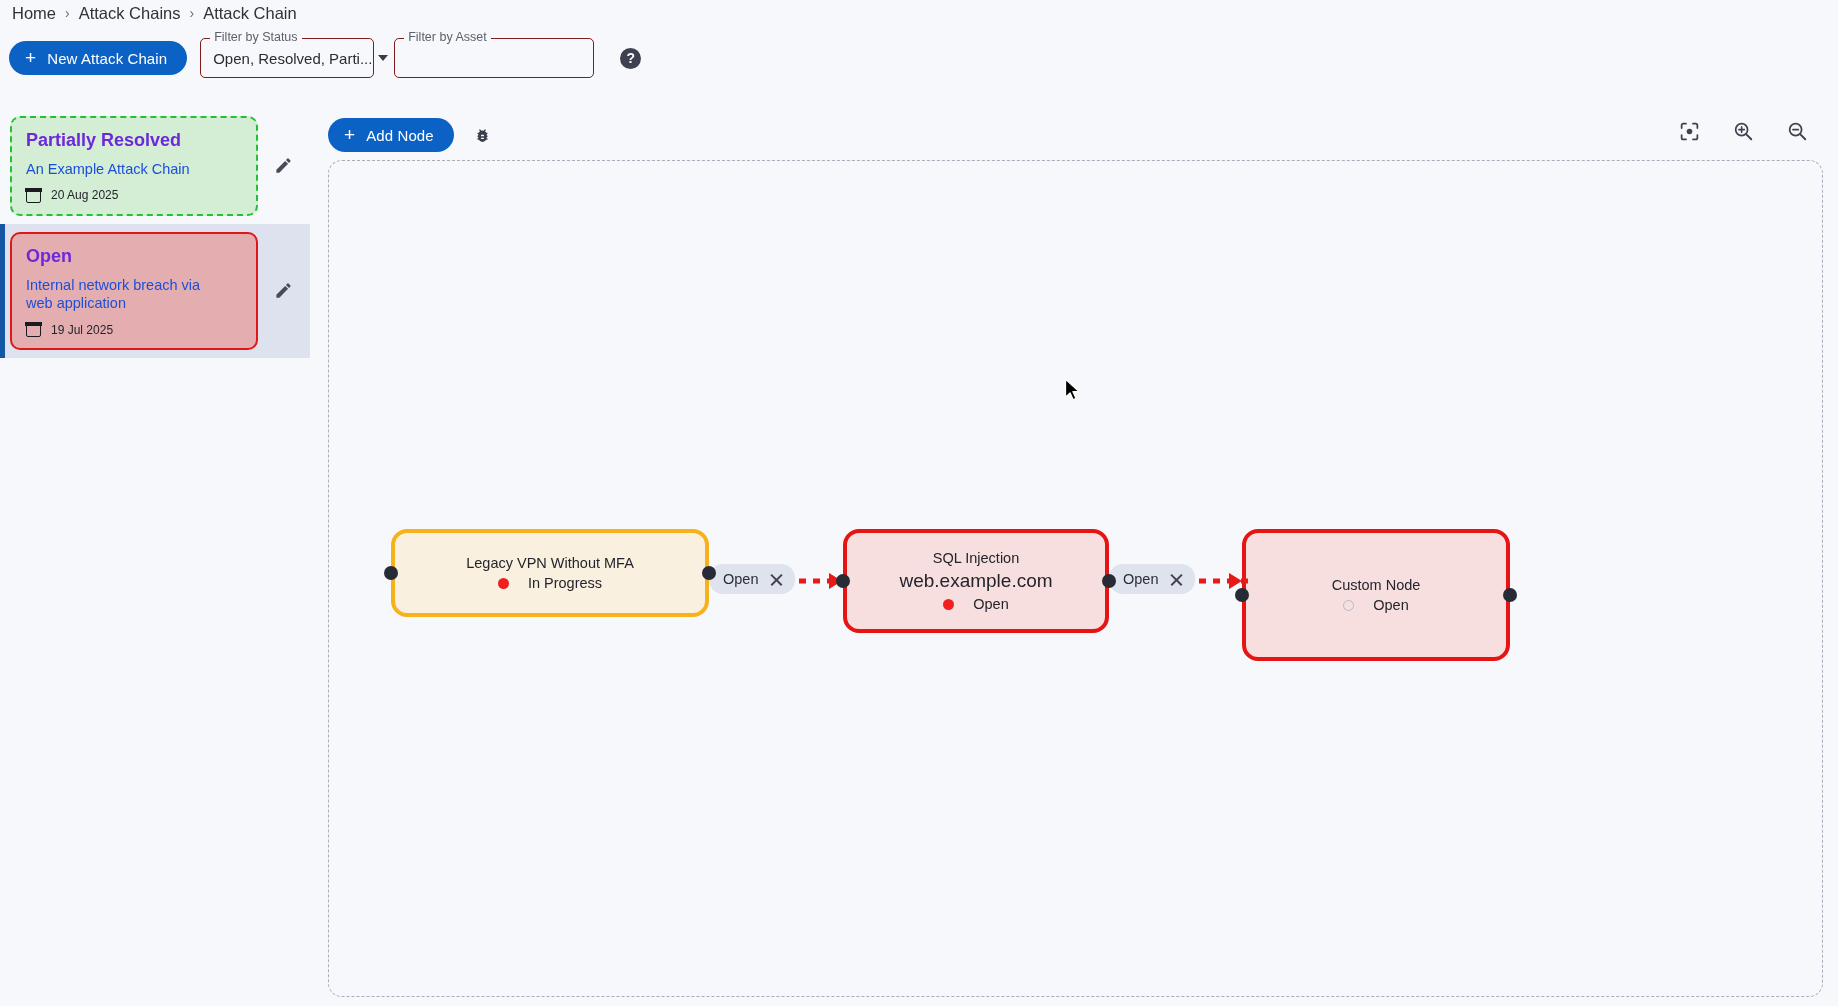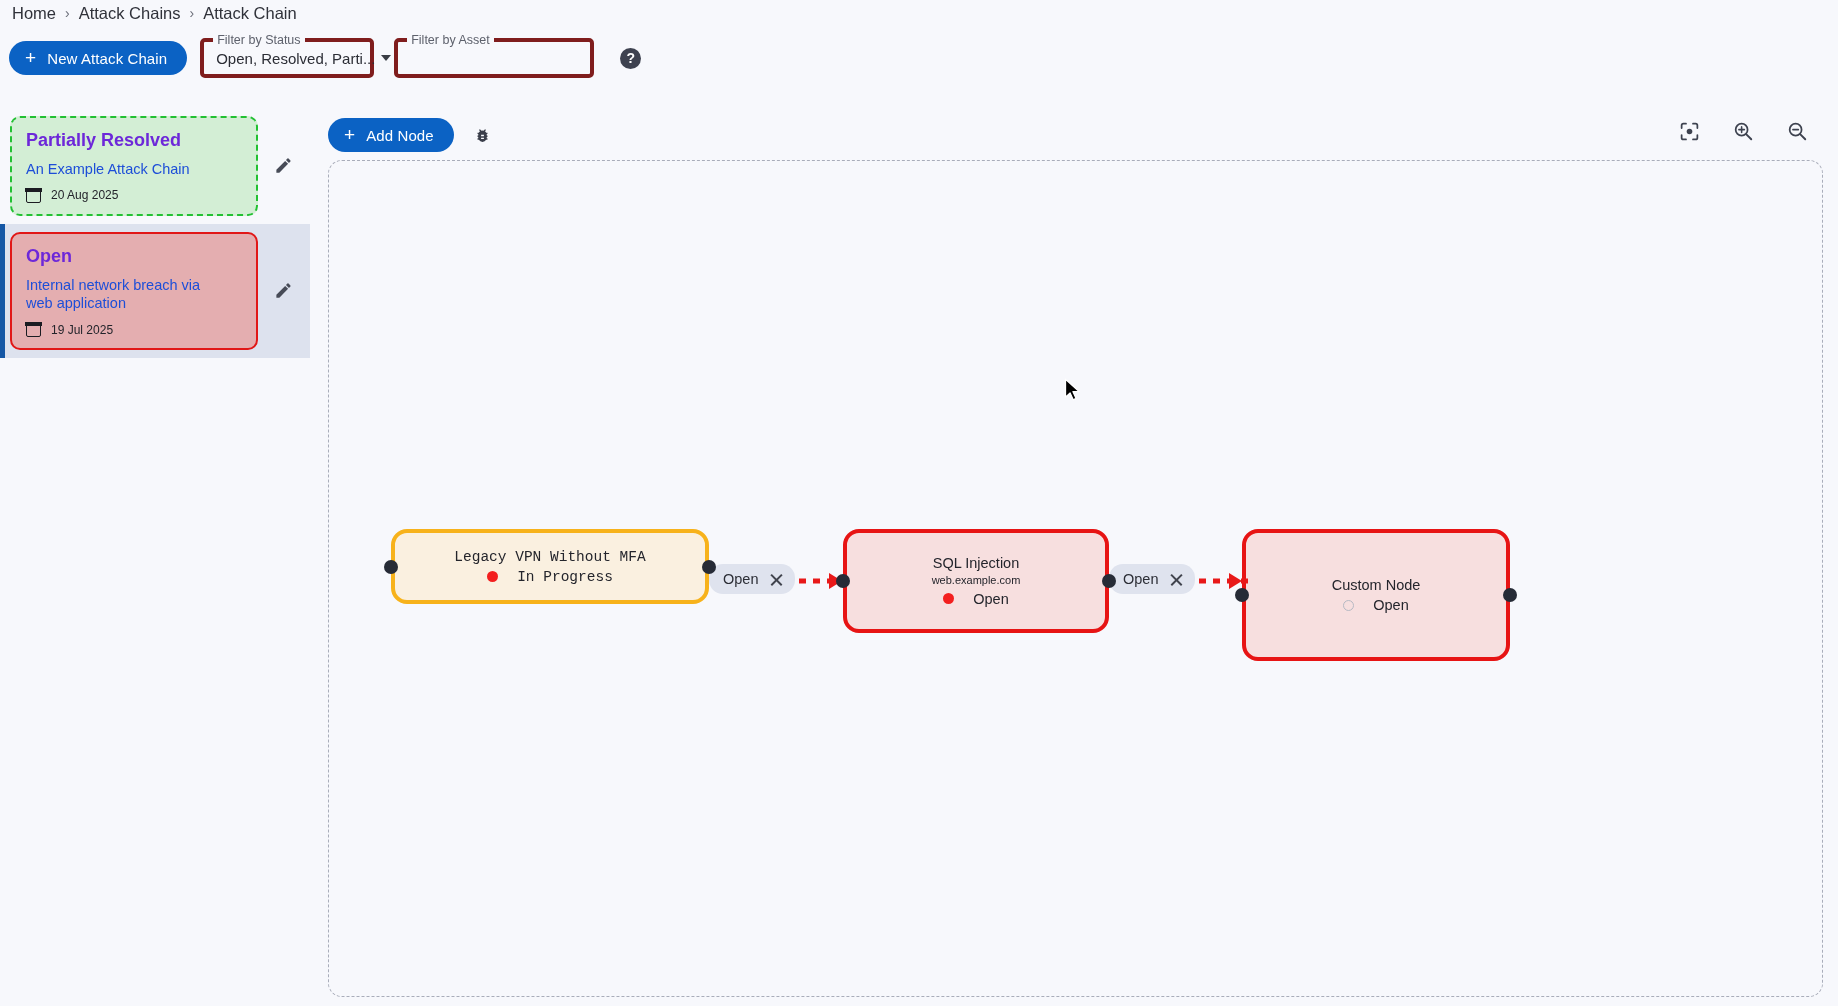--- a/index.html
+++ b/index.html
@@ -56,21 +56,21 @@
   .pill-btn .plus {
     font-size: 19px;
     line-height: 1;
     font-weight: 400;
     margin-top: -1px;
   }
 
   .field {
     position: relative;
     height: 40px;
-    border: 4px solid #7f1d1d;
+    border: 1px solid #7f1d1d;
     border-radius: 5px;
     background: transparent;
     display: flex;
     align-items: center;
     padding: 0 12px;
   }
   .field .legend {
     position: absolute;
     top: -8px; left: 9px;
     background: #f7f8fc;
@@ -239,21 +239,21 @@
   .node.red {
     background: #f7dfdf;
     border: 4.5px solid #e71414;
   }
   .node-title {
     font-size: 14.5px;
     color: #24252c;
     line-height: 1.38;
   }
   .node-sub {
-    font-size: 11px;
+    font-size: 19px;
     color: #24252c;
     line-height: 1.38;
   }
   .node-status {
     display: flex;
     align-items: center;
     gap: 19px;
     font-size: 14.5px;
     color: #24252c;
     line-height: 1.38;
@@ -436,21 +436,21 @@
     <svg width="22" height="22" viewBox="0 0 24 24">
       <circle cx="10.5" cy="10.5" r="6.5" fill="none" stroke="#3d424f" stroke-width="1.9"></circle>
       <line x1="15.4" y1="15.4" x2="21" y2="21" stroke="#3d424f" stroke-width="2.1" stroke-linecap="round"></line>
       <line x1="7.5" y1="10.5" x2="13.5" y2="10.5" stroke="#3d424f" stroke-width="1.7" stroke-linecap="round"></line>
     </svg>
   </span>
 </div>
 
 <div id="canvas">
 
-  <div class="node orange" style="left:62px; top:368px; width:318px; height:75px;font-family:Liberation Mono, monospace;">
+  <div class="node orange" style="left:62px; top:368px; width:318px; height:88px;">
     <div class="node-title">Legacy VPN Without MFA</div>
     <div class="node-status">
       <span class="dot filled"></span>
       <span>In Progress</span>
     </div>
     <span class="handle left"></span>
     <span class="handle right"></span>
   </div>
 
   <div class="edge" style="left:386px; top:420px; width:134px;"></div>

